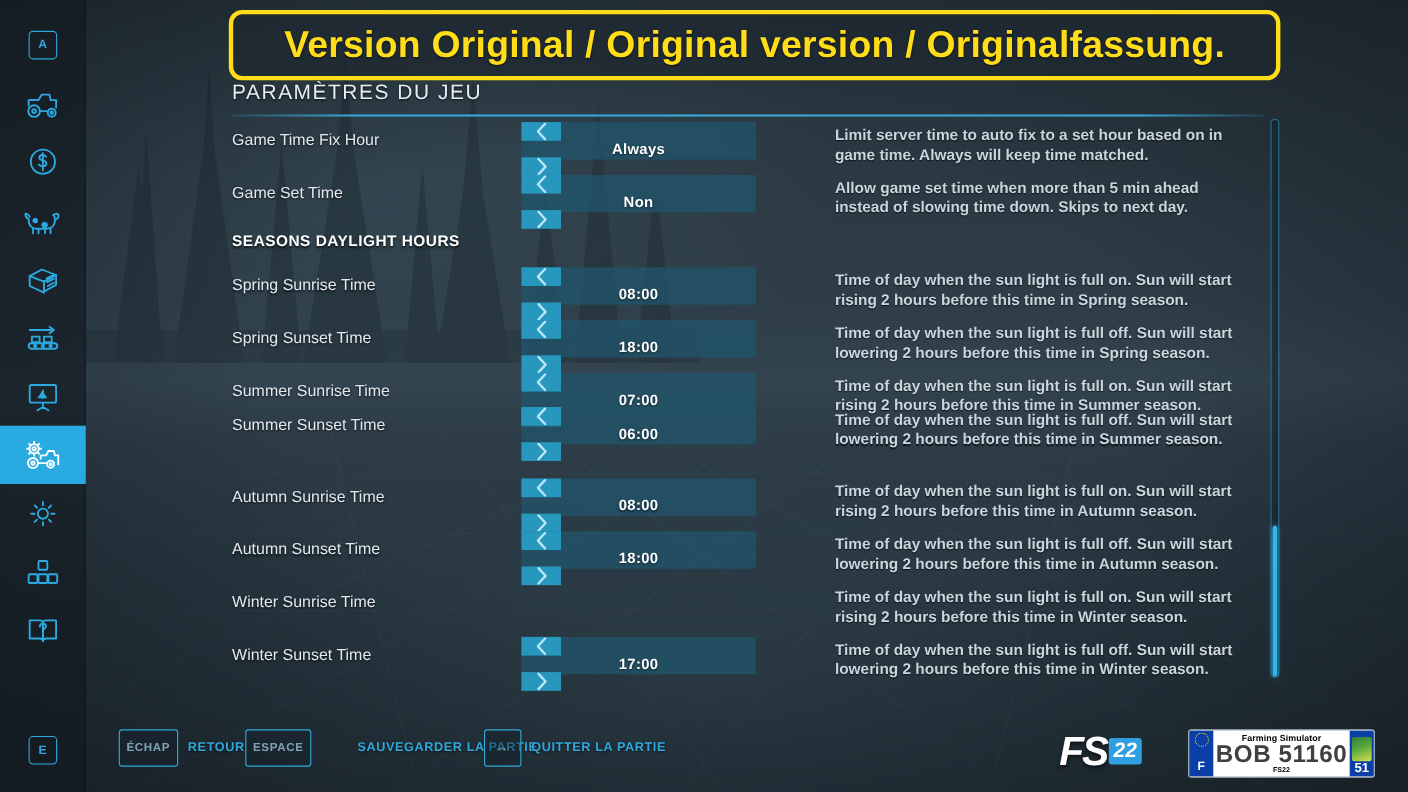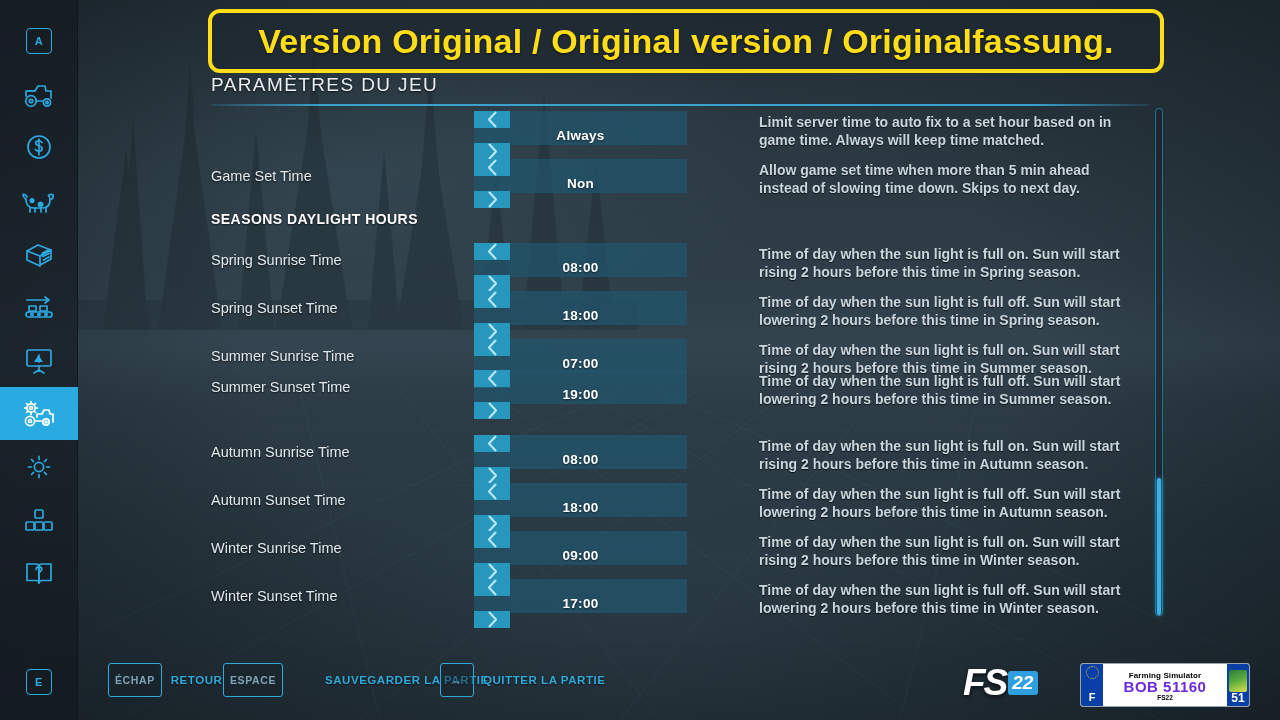--- a/index.html
+++ b/index.html
@@ -185,21 +185,21 @@
     padding:2px 0 3px;
   }
   .eu-stars {
     width:13px; height:13px; border-radius:50%;
     border:1.4px dotted #ffd617;
   }
   .plate-country { color:#ffffff; font-size:11px; font-weight:bold; }
   .plate-mid { flex:1; display:flex; flex-direction:column; align-items:center; justify-content:center; position:relative; }
   .plate-top { color:#000; font-size:8px; font-weight:bold; letter-spacing:.1px; margin-top:1px; }
   .plate-num {
-    color:#6d28d9; font-size:15px; font-weight:bold; letter-spacing:.5px;
+    color:#404040; font-size:22px; font-weight:bold; letter-spacing:.5px;
     line-height:1; margin-top:-1px;
   }
   .plate-bottom { color:#000; font-size:6.5px; font-weight:bold; margin-top:0px; }
   .plate-dept {
     width:22px; background:#0a3fa8;
     display:flex; flex-direction:column; align-items:center; justify-content:flex-end;
     padding-bottom:1px;
   }
   .dept-logo {
     width:18px; height:22px; margin-top:1px; border-radius:2px;
@@ -395,20 +395,21 @@
 
   <div class="banner">
     <div class="banner-text">Version Original / Original version / Originalfassung.</div>
   </div>
 
   <div class="page-title">PARAMÈTRES DU JEU</div>
   <div class="title-rule"></div>
 
   <div class="list" id="list">
       <div class="row" style="top: 5px;">
+        <div class="row-label">Game Time Fix Hour</div>
         <div class="selector">
           <div class="sel-arrow">
             <svg width="11" height="17" viewBox="0 0 11 17">
               <path d="M8.5 1.5 L2 8.5 L8.5 15.5" fill="none" stroke="currentColor" stroke-width="2.1" stroke-linecap="round" stroke-linejoin="round"></path>
             </svg>
           </div>
           <div class="sel-value">Always</div>
           <div class="sel-arrow">
             <svg width="11" height="17" viewBox="0 0 11 17">
               <path d="M2.5 1.5 L9 8.5 L2.5 15.5" fill="none" stroke="currentColor" stroke-width="2.1" stroke-linecap="round" stroke-linejoin="round"></path>
@@ -489,21 +490,21 @@
         <div class="row-desc">Time of day when the sun light is full on.  Sun will start rising 2 hours before this time in Summer season.</div>
       </div>
       <div class="row" style="top: 264px;">
         <div class="row-label">Summer Sunset Time</div>
         <div class="selector">
           <div class="sel-arrow">
             <svg width="11" height="17" viewBox="0 0 11 17">
               <path d="M8.5 1.5 L2 8.5 L8.5 15.5" fill="none" stroke="currentColor" stroke-width="2.1" stroke-linecap="round" stroke-linejoin="round"></path>
             </svg>
           </div>
-          <div class="sel-value">19:00</div>
+          <div class="sel-value">06:00</div>
           <div class="sel-arrow">
             <svg width="11" height="17" viewBox="0 0 11 17">
               <path d="M2.5 1.5 L9 8.5 L2.5 15.5" fill="none" stroke="currentColor" stroke-width="2.1" stroke-linecap="round" stroke-linejoin="round"></path>
             </svg>
           </div>
         </div>
         <div class="row-desc">Time of day when the sun light is full off.  Sun will start lowering 2 hours before this time in Summer season.</div>
       </div>
       <div class="row" style="top: 329px;">
         <div class="row-label">Autumn Sunrise Time</div>
@@ -534,33 +535,20 @@
           <div class="sel-arrow">
             <svg width="11" height="17" viewBox="0 0 11 17">
               <path d="M2.5 1.5 L9 8.5 L2.5 15.5" fill="none" stroke="currentColor" stroke-width="2.1" stroke-linecap="round" stroke-linejoin="round"></path>
             </svg>
           </div>
         </div>
         <div class="row-desc">Time of day when the sun light is full off.  Sun will start lowering 2 hours before this time in Autumn season.</div>
       </div>
       <div class="row" style="top: 425px;">
         <div class="row-label">Winter Sunrise Time</div>
-        <div class="selector">
-          <div class="sel-arrow">
-            <svg width="11" height="17" viewBox="0 0 11 17">
-              <path d="M8.5 1.5 L2 8.5 L8.5 15.5" fill="none" stroke="currentColor" stroke-width="2.1" stroke-linecap="round" stroke-linejoin="round"></path>
-            </svg>
-          </div>
-          <div class="sel-value">09:00</div>
-          <div class="sel-arrow">
-            <svg width="11" height="17" viewBox="0 0 11 17">
-              <path d="M2.5 1.5 L9 8.5 L2.5 15.5" fill="none" stroke="currentColor" stroke-width="2.1" stroke-linecap="round" stroke-linejoin="round"></path>
-            </svg>
-          </div>
-        </div>
         <div class="row-desc">Time of day when the sun light is full on.  Sun will start rising 2 hours before this time in Winter season.</div>
       </div>
       <div class="row" style="top: 473px;">
         <div class="row-label">Winter Sunset Time</div>
         <div class="selector">
           <div class="sel-arrow">
             <svg width="11" height="17" viewBox="0 0 11 17">
               <path d="M8.5 1.5 L2 8.5 L8.5 15.5" fill="none" stroke="currentColor" stroke-width="2.1" stroke-linecap="round" stroke-linejoin="round"></path>
             </svg>
           </div>

